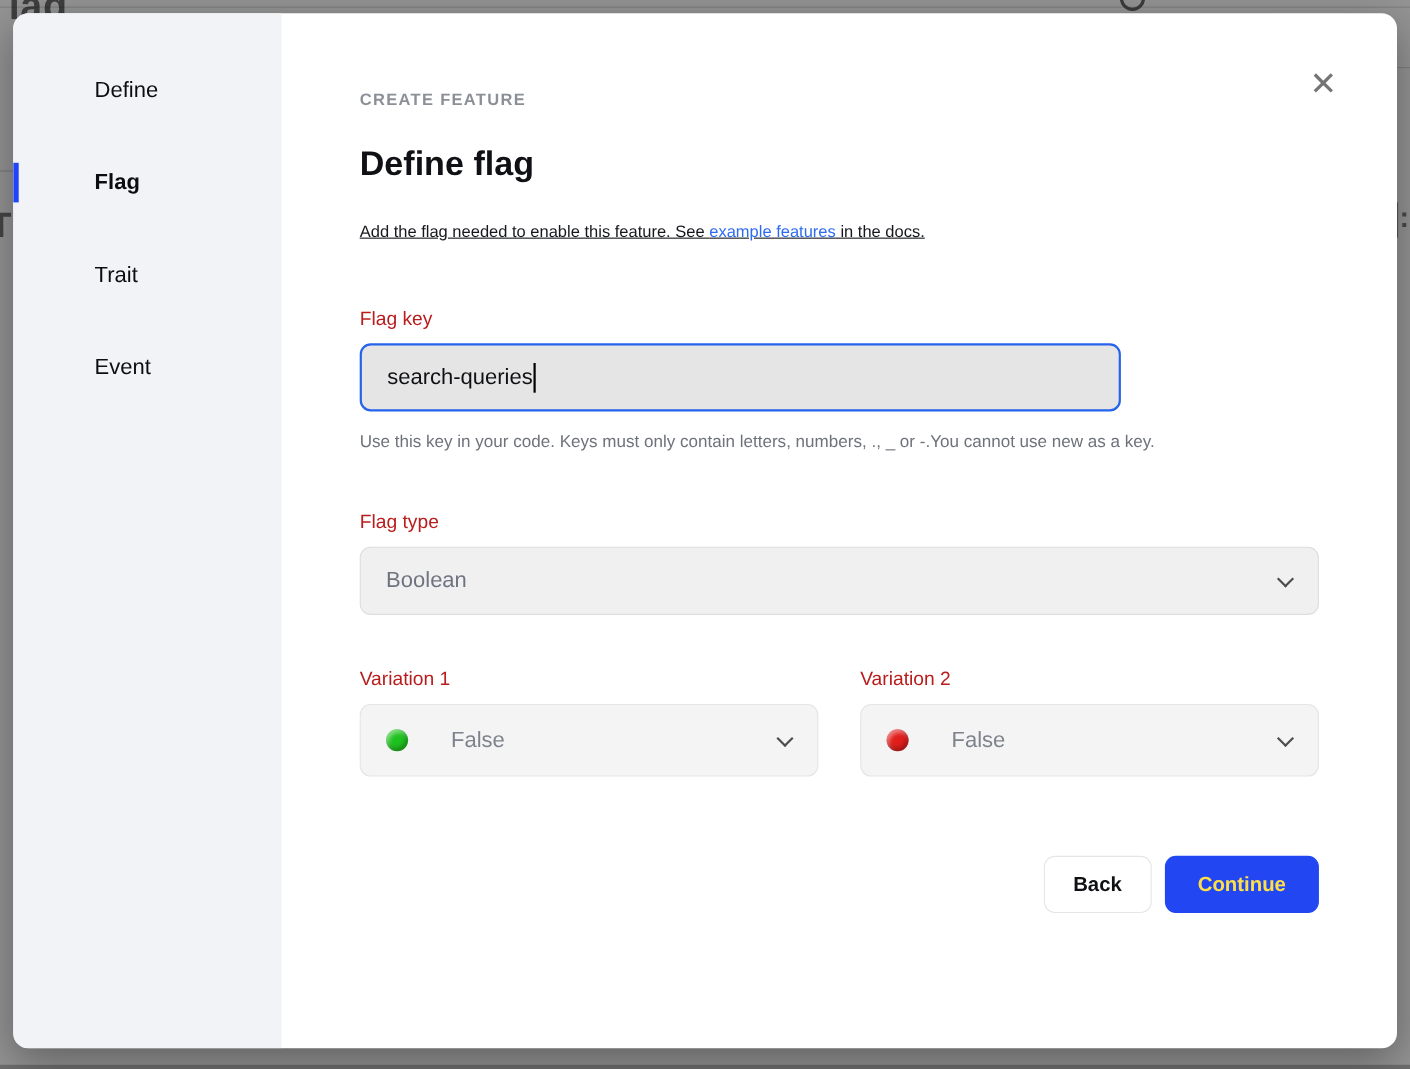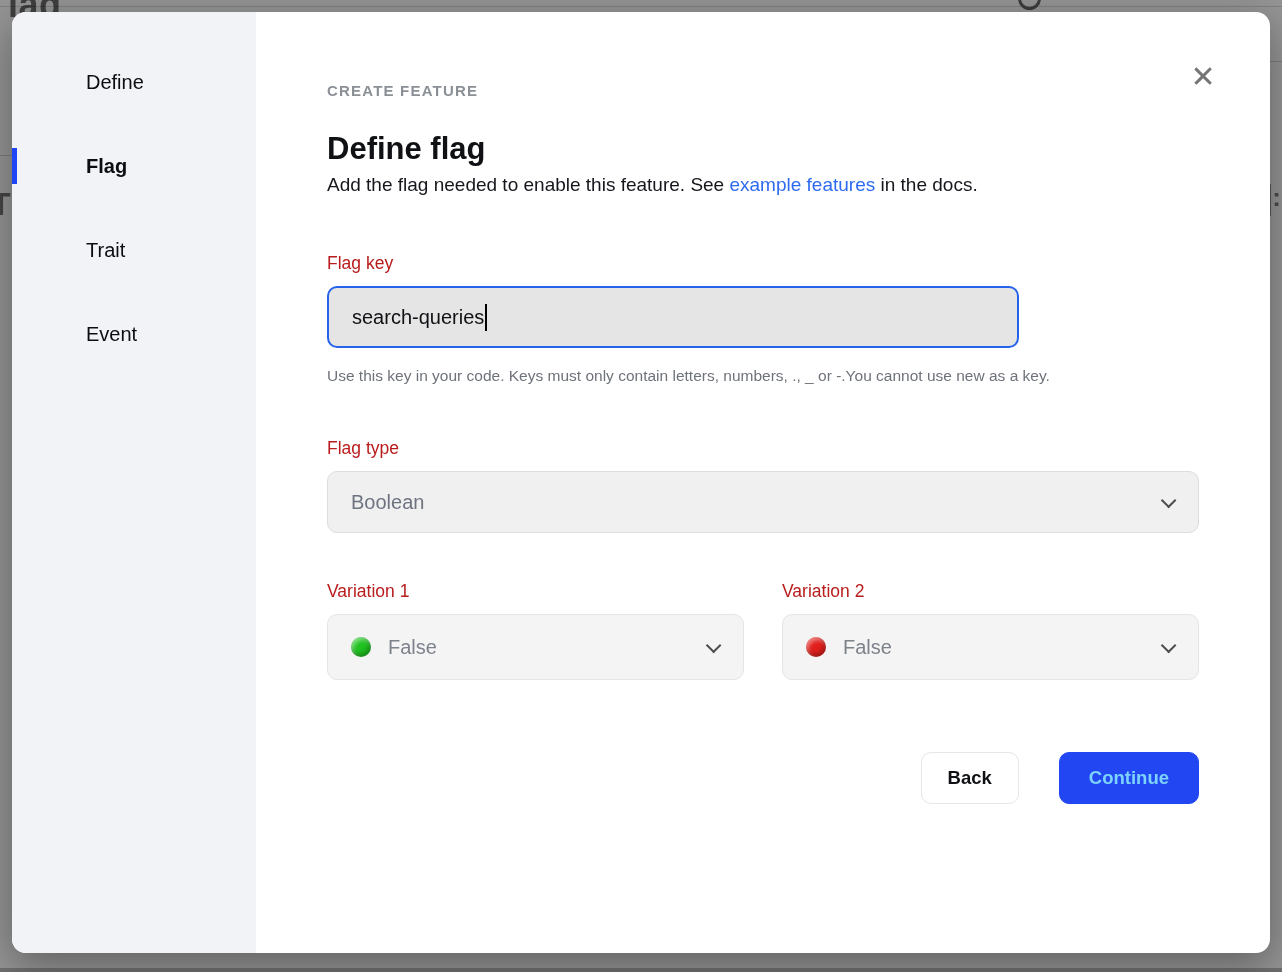--- a/index.html
+++ b/index.html
@@ -88,24 +88,26 @@
     letter-spacing: 1.2px;
     color: #8b9097;
   }
   .title {
     margin-top: 32px;
     font-size: 31px;
     font-weight: 700;
     color: #101114;
   }
   .desc {
-    font-size: 19px;
+    margin-top: 26px;
+    font-size: 15px;
     line-height: 36px;
     color: #15171c;
     max-width: 820px;
+    text-decoration: underline;
   }
   .desc a { color: #2e6bf2; text-decoration: none; cursor: pointer; }
 
   .field-label {
     margin-top: 50px;
     font-size: 17.5px;
     color: #b91c1c;
   }
   .text-input {
     margin-top: 12px;
@@ -165,20 +167,21 @@
     gap: 38px;
   }
   .variation { width: 417px; }
   .variation .field-label { margin-top: 0; }
   .variation .select {
     width: 417px;
     height: 66px;
     background: #f4f4f5;
     border-color: #e5e5e6;
     color: #7d828b;
+    gap: 22px;
   }
   .dot {
     width: 20px; height: 20px;
     border-radius: 50%;
     margin-right: 17px;
     box-shadow: inset -2px -3px 4px rgba(0,0,0,.28), inset 2px 3px 4px rgba(255,255,255,.45);
   }
 
   .actions {
     margin-top: 72px;
@@ -197,23 +200,22 @@
     padding: 12px 26px;
   }
   .btn-back {
     background: #ffffff;
     border: 1px solid #e4e6ea;
     color: #101114;
   }
   .btn-continue {
     background: #2247f2;
     border: 1px solid #2247f2;
-    color: #7dd3fc;
+    color: #fde047;
     padding: 0 29px;
-    margin-left: 28px;
   }
 </style>
 </head>
 <body>
 
 <div class="bg-frag bg-heading">lag</div>
 <div class="bg-frag bg-topline"></div>
 <div class="bg-frag bg-search"></div>
 <div class="bg-frag bg-left-line"></div>
 <div class="bg-frag bg-right-line"></div>

